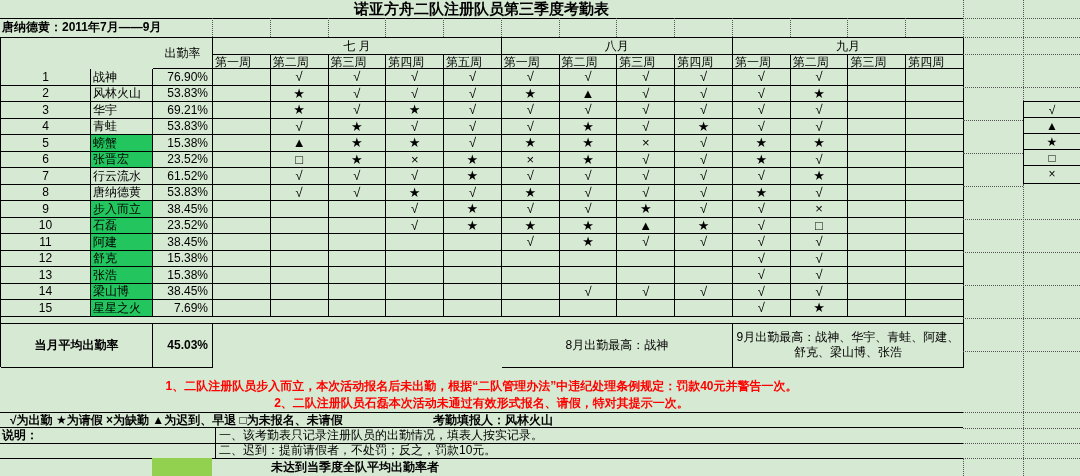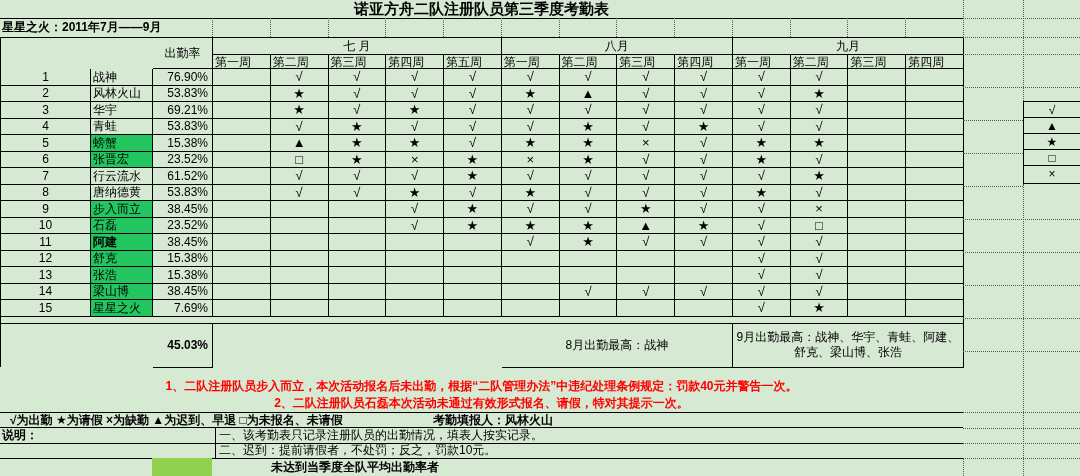--- a/index.html
+++ b/index.html
@@ -75,33 +75,34 @@
   .sidebox .scell:last-child { border-bottom:none; }
 </style>
 </head>
 <body>
 
 <div class="sheet">
 
   <div class="abs title">诺亚方舟二队注册队员第三季度考勤表</div>
   <div class="abs hline-solid" style="left:0;top:18px;width:963px"></div>
 
-  <div class="abs period">星星之火：2011年7月——9月</div>
+  <div class="abs period">唐纳德黄：2011年7月——9月</div>
 
   <div class="tbl" id="tbl">
 
 
     <div class="cell" style="grid-area:1 / 3 / 3 / 4">出勤率</div>
 
     <div class="cell" style="grid-area:1 / 4 / 2 / 9">七 月</div>
     <div class="cell" style="grid-area:1 / 9 / 2 / 13">八月</div>
     <div class="cell" style="grid-area:1 / 13 / 2 / 17">九月</div>
 
     <div class="cell" style="grid-area:18 / 1 / 19 / 17"></div>
 
+    <div class="cell bold" style="grid-area:19 / 1 / 20 / 3">当月平均出勤率</div>
     <div class="cell bold right" style="grid-area:19 / 3 / 20 / 4">45.03%</div>
     <div class="cell" style="grid-area:19 / 9 / 20 / 13">8月出勤最高：战神</div>
     <div class="cell wrapcell" style="grid-area:19 / 13 / 20 / 17">9月出勤最高：战神、华宇、青蛙、阿建、舒克、梁山博、张浩</div>
   <div class="cell left" style="grid-area: 2 / 4 / 3 / 5;">第一周</div>
       <div class="cell left" style="grid-area: 2 / 5 / 3 / 6;">第二周</div>
       <div class="cell left" style="grid-area: 2 / 6 / 3 / 7;">第三周</div>
       <div class="cell left" style="grid-area: 2 / 7 / 3 / 8;">第四周</div>
       <div class="cell left" style="grid-area: 2 / 8 / 3 / 9;">第五周</div>
       <div class="cell left" style="grid-area: 2 / 9 / 3 / 10;">第一周</div>
       <div class="cell left" style="grid-area: 2 / 10 / 3 / 11;">第二周</div>
@@ -265,21 +266,21 @@
       <div class="cell mark" style="grid-area: 12 / 8 / 13 / 9;">★</div>
       <div class="cell mark" style="grid-area: 12 / 9 / 13 / 10;">★</div>
       <div class="cell mark" style="grid-area: 12 / 10 / 13 / 11;">★</div>
       <div class="cell mark" style="grid-area: 12 / 11 / 13 / 12;">▲</div>
       <div class="cell mark" style="grid-area: 12 / 12 / 13 / 13;">★</div>
       <div class="cell mark" style="grid-area: 12 / 13 / 13 / 14;">√</div>
       <div class="cell mark" style="grid-area: 12 / 14 / 13 / 15;">□</div>
       <div class="cell mark" style="grid-area: 12 / 15 / 13 / 16;"></div>
       <div class="cell mark" style="grid-area: 12 / 16 / 13 / 17;"></div>
       <div class="cell " style="grid-area: 13 / 1 / 14 / 2;">11</div>
-      <div class="cell left hl" style="grid-area: 13 / 2 / 14 / 3; font-weight: bold;">阿建</div>
+      <div class="cell left hl" style="grid-area: 13 / 2 / 14 / 3;">阿建</div>
       <div class="cell right" style="grid-area: 13 / 3 / 14 / 4;">38.45%</div>
       <div class="cell mark" style="grid-area: 13 / 4 / 14 / 5;"></div>
       <div class="cell mark" style="grid-area: 13 / 5 / 14 / 6;"></div>
       <div class="cell mark" style="grid-area: 13 / 6 / 14 / 7;"></div>
       <div class="cell mark" style="grid-area: 13 / 7 / 14 / 8;"></div>
       <div class="cell mark" style="grid-area: 13 / 8 / 14 / 9;"></div>
       <div class="cell mark" style="grid-area: 13 / 9 / 14 / 10;">√</div>
       <div class="cell mark" style="grid-area: 13 / 10 / 14 / 11;">★</div>
       <div class="cell mark" style="grid-area: 13 / 11 / 14 / 12;">√</div>
       <div class="cell mark" style="grid-area: 13 / 12 / 14 / 13;">√</div>

